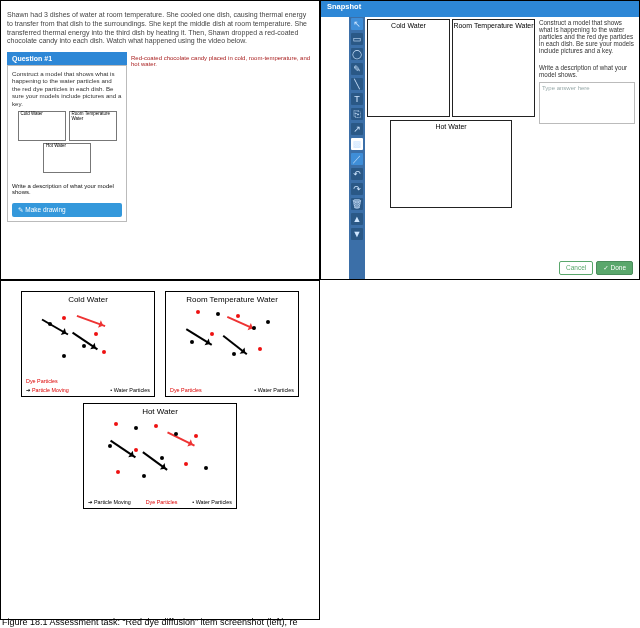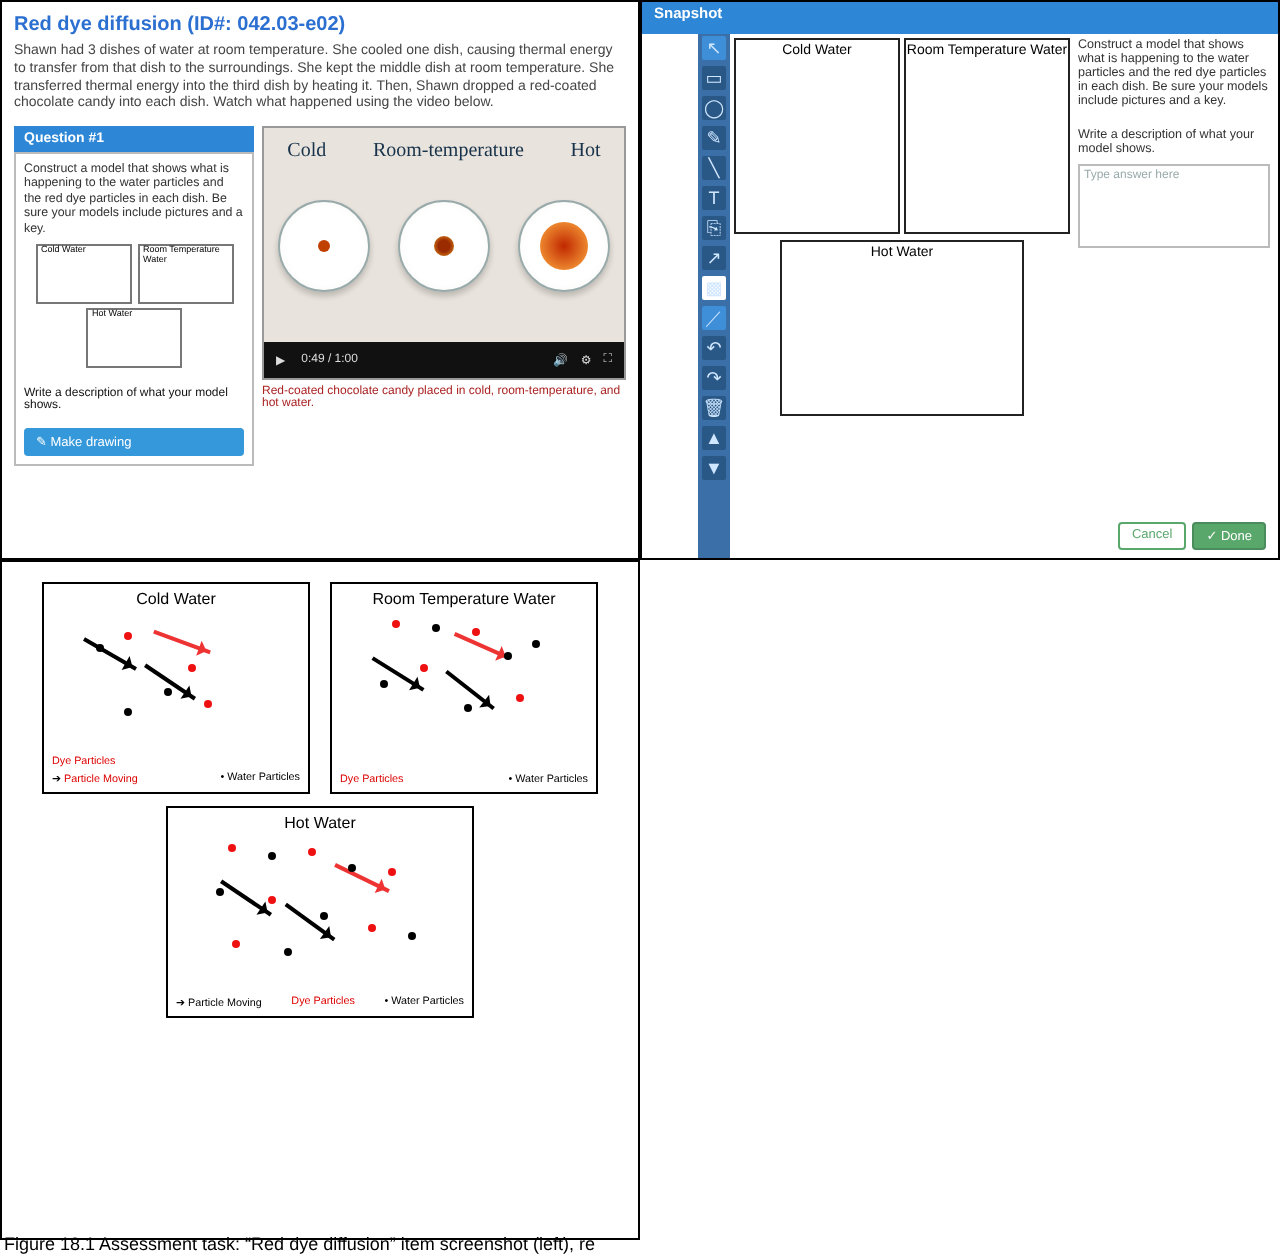--- a/index.html
+++ b/index.html
@@ -99,21 +99,20 @@
     margin-top: 12px; line-height: 1.25;
   }
   .figlabel {
     position: absolute; left: 2px; bottom: 1px; font-size: 9px;
   }
 </style>
 </head>
 <body>
 
 <div id="tl" class="panel">
-  <div class="tl-title">Red dye diffusion (ID#: 042.03-e02)</div>
   <div class="tl-desc">Shawn had 3 dishes of water at room temperature. She cooled one dish, causing thermal energy to transfer from that dish to the surroundings. She kept the middle dish at room temperature. She transferred thermal energy into the third dish by heating it. Then, Shawn dropped a red-coated chocolate candy into each dish. Watch what happened using the video below.</div>
   <div class="tl-body">
     <div class="qcol">
       <div class="qheader">Question #1</div>
       <div class="qbox">
         <div class="qtext">Construct a model that shows what is happening to the water particles and the red dye particles in each dish. Be sure your models include pictures and a key.</div>
         <div class="threeboxes">
           <div class="rowboxes">
             <div class="minibox">
                 <span class="lbl">Cold Water</span>
@@ -124,41 +123,20 @@
           </div>
           <div class="minibox">
               <span class="lbl">Hot Water</span>
             </div>
         </div>
         <div class="descline">Write a description of what your model shows.</div>
         <div class="mdraw">✎ Make drawing</div>
       </div>
     </div>
     <div class="vidcol">
-      <div class="vidframe">
-        <div class="vidlabels">
-          <span>Cold</span>
-          <span>Room-temperature</span>
-          <span>Hot</span>
-        </div>
-        <div class="dishrow">
-          <div class="dish d1"></div>
-          <div class="dish d2"></div>
-          <div class="dish d3"></div>
-        </div>
-        <div class="vidbar">
-          <span>▶</span>
-          <span>0:49 / 1:00</span>
-          <div class="right">
-            <span>🔊</span>
-            <span>⚙</span>
-            <span>⛶</span>
-          </div>
-        </div>
-      </div>
       <div class="caption">Red-coated chocolate candy placed in cold, room-temperature, and hot water.</div>
     </div>
   </div>
 </div>
 
 <div id="tr" class="panel">
   <div class="snaphdr">Snapshot</div>
   <div class="toolcol">
     <div class="toolbtn alt">↖</div>
     <div class="toolbtn">▭</div>

